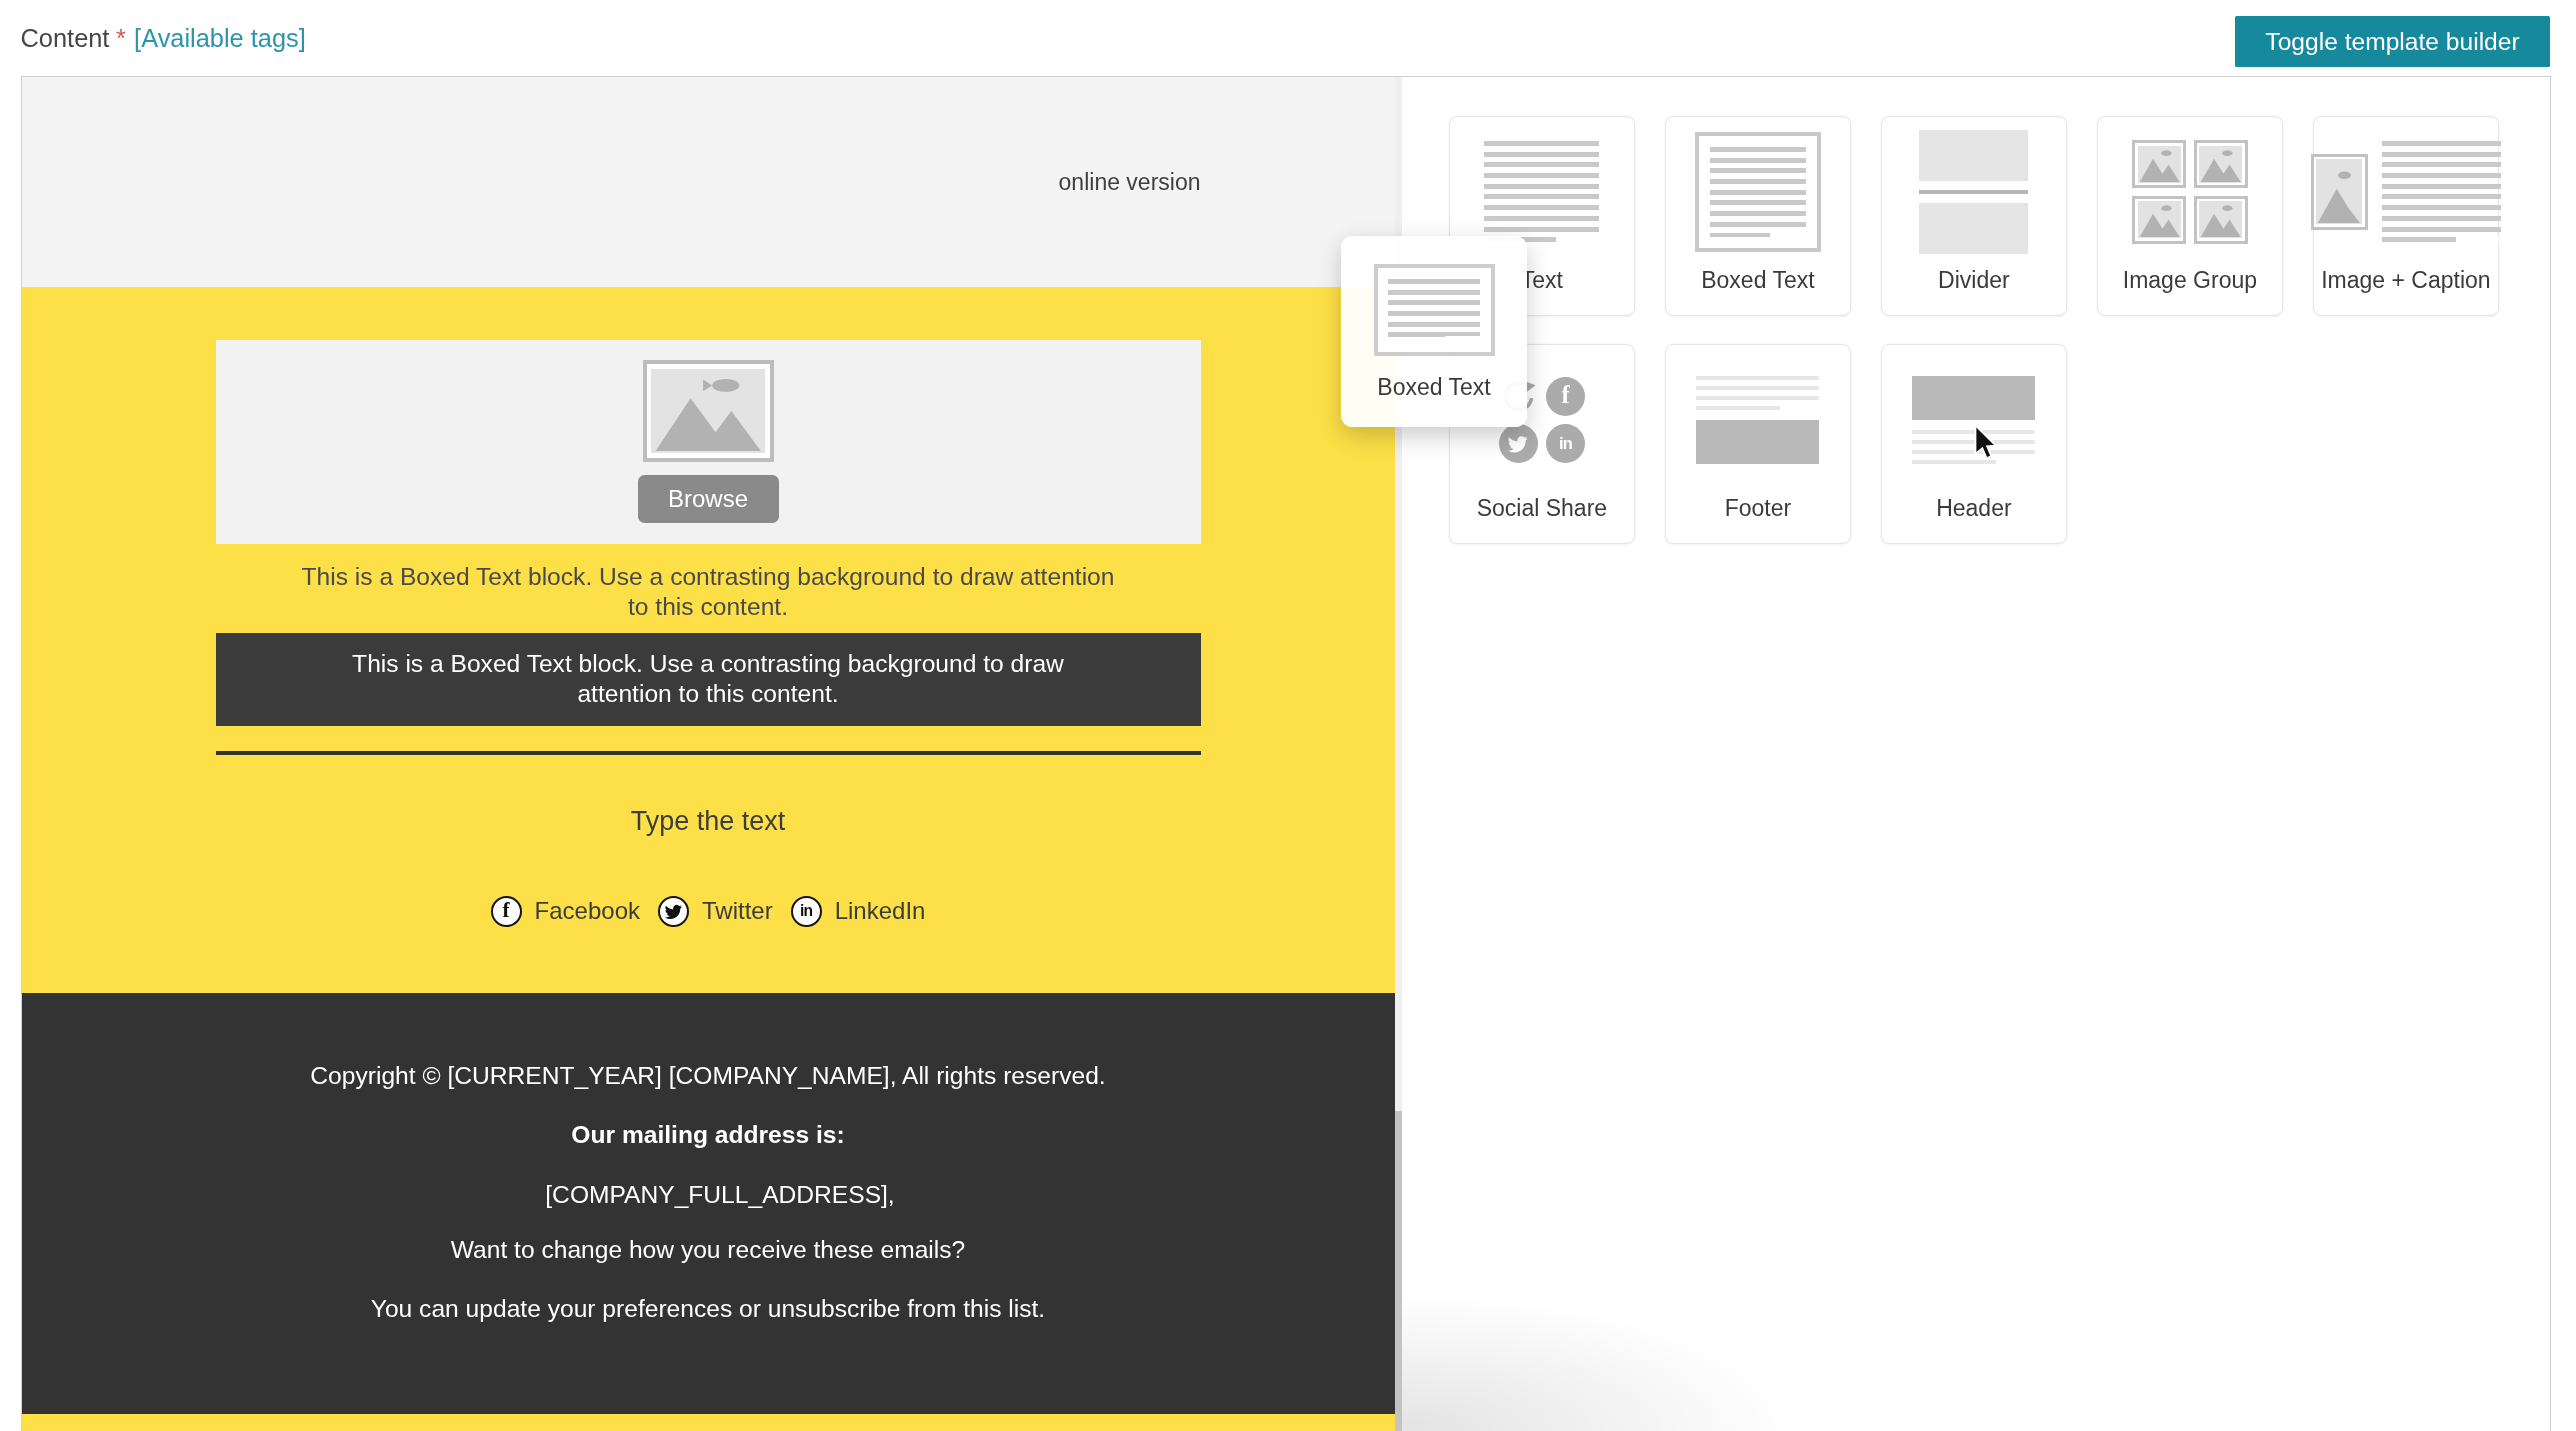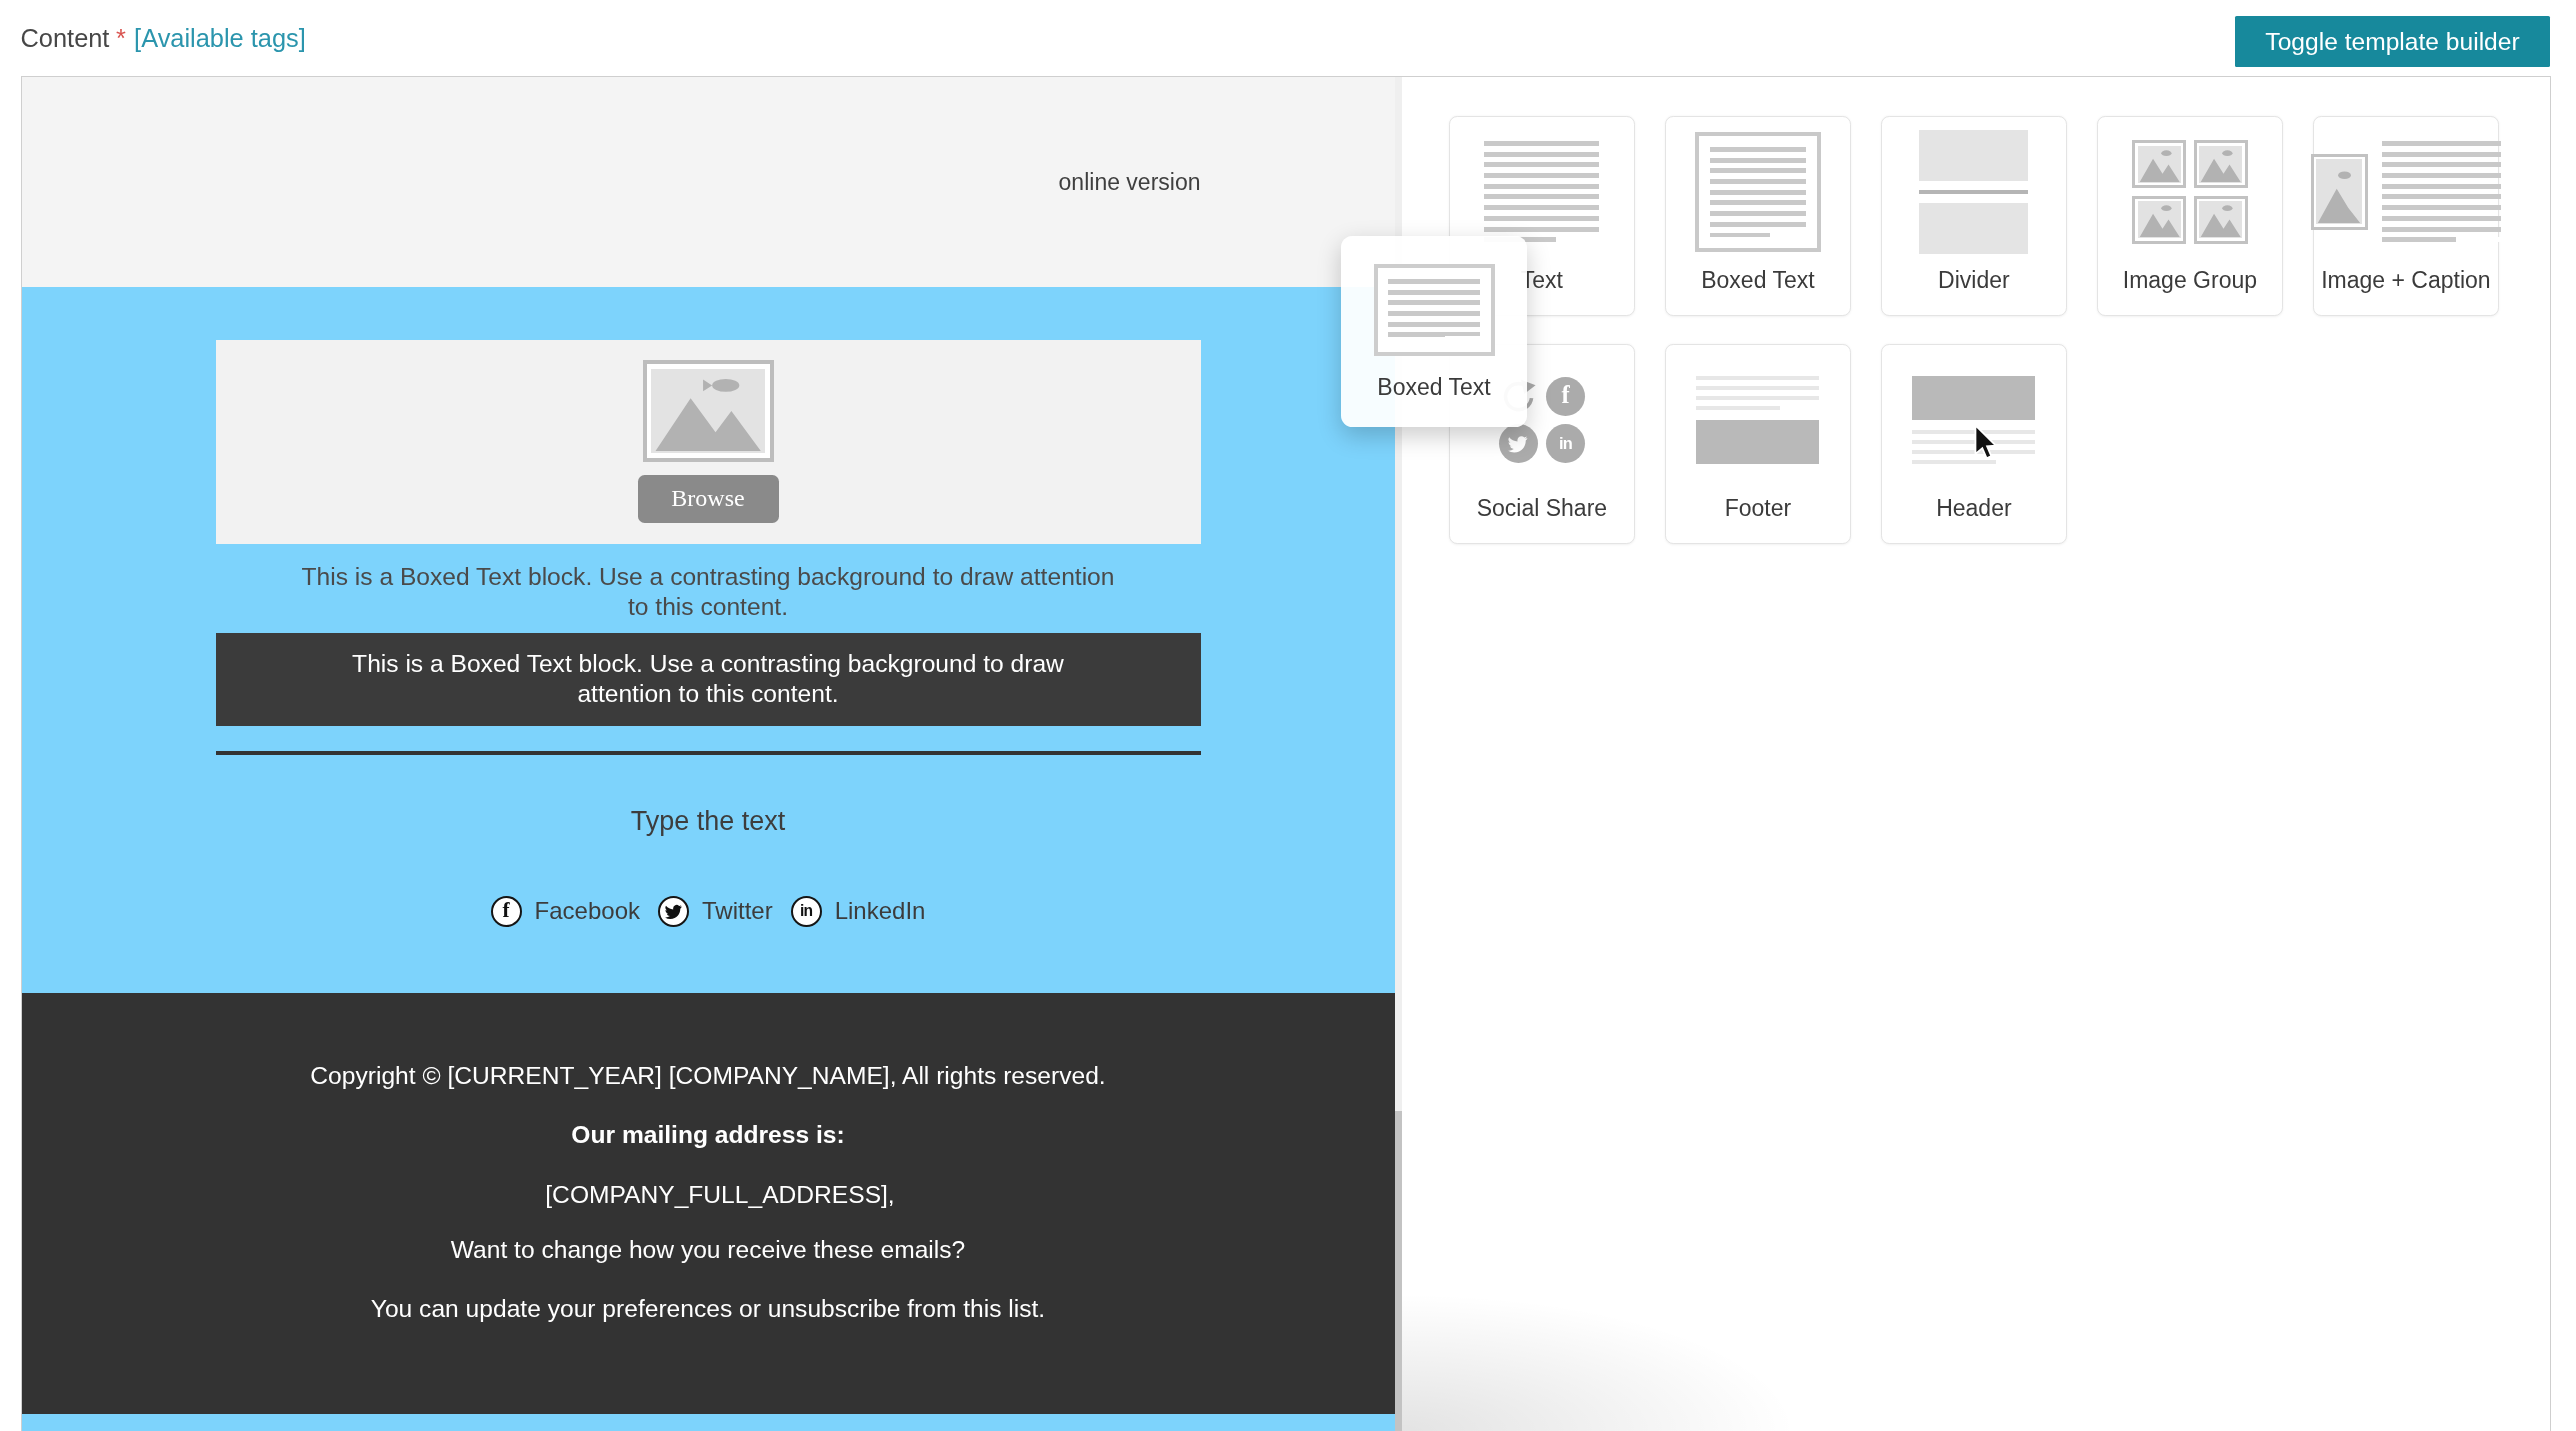--- a/index.html
+++ b/index.html
@@ -19,38 +19,38 @@
     background:#17899c; color:#fff; font-size:24.6px; border:none; cursor:pointer;
     display:flex; align-items:center; justify-content:center; border-radius:1.6px;
     font-family:"Liberation Sans", sans-serif;
   }
 
   
   .builder {
     position:absolute; left:20.5px; top:76px; width:2530px; height:1356px;
     border:1.6px solid #cfcfcf; border-bottom:none; display:flex; background:#fff;
   }
-  .preview { width:1373px; height:100%; overflow:hidden; background:#7dd3fc; }
+  .preview { width:1373px; height:100%; overflow:hidden; background:#fde047; }
   .splitter { width:7.4px; height:100%; background:#efefef; position:relative; cursor:col-resize; }
   .splitter .thumb { position:absolute; left:0; width:7.4px; top:1034px; height:320px; background:#c3c3c3; }
   .palette { flex:1; position:relative; background:#fff; padding:39px 0 0 47px; }
 
   
   .em-header { height:210px; background:#f4f4f4; }
   .em-col { width:985px; margin:0 auto; }
   .online { display:block; text-align:right; padding-top:92px; font-size:23px; color:#3f3f3f; cursor:pointer; }
 
   .img-block { width:985px; margin:53px auto 0; background:#f2f2f2; padding:19.7px 0 21.3px; }
   .ph-frame { width:131px; height:102px; margin:0 auto; border:4.9px solid #bdbdbd; background:#fff; padding:4.9px; }
   .ph-inner { width:100%; height:100%; background:#e3e3e3; overflow:hidden; }
   .mt { width:100%; height:100%; display:block; fill:#b2b2b2; }
   .browse-btn {
     display:flex; align-items:center; justify-content:center; margin:13px auto 0;
     width:141px; height:48px; background:#8a8a8a; color:#fff; font-size:24px;
-    border:none; border-radius:6.6px; cursor:pointer; font-family:Liberation Serif, serif;
+    border:none; border-radius:6.6px; cursor:pointer; font-family:Liberation Sans, sans-serif;
   }
 
   .p-plain { width:1018px; margin:18px auto 0; text-align:center; font-size:24.6px; line-height:29.6px; color:#4a4a4a; }
   .p-plain span, .p-dark span { display:block; }
   .p-dark {
     width:985px; margin:11.5px auto 0; background:#3b3b3b; color:#fff;
     text-align:center; font-size:24.6px; line-height:29.6px; padding:16.4px 0 18px;
   }
   .divider-line { width:985px; margin:24.6px auto 0; height:4.1px; background:#333; }
   .type-text { margin-top:51px; text-align:center; font-size:27px; color:#3d3d3d; }

